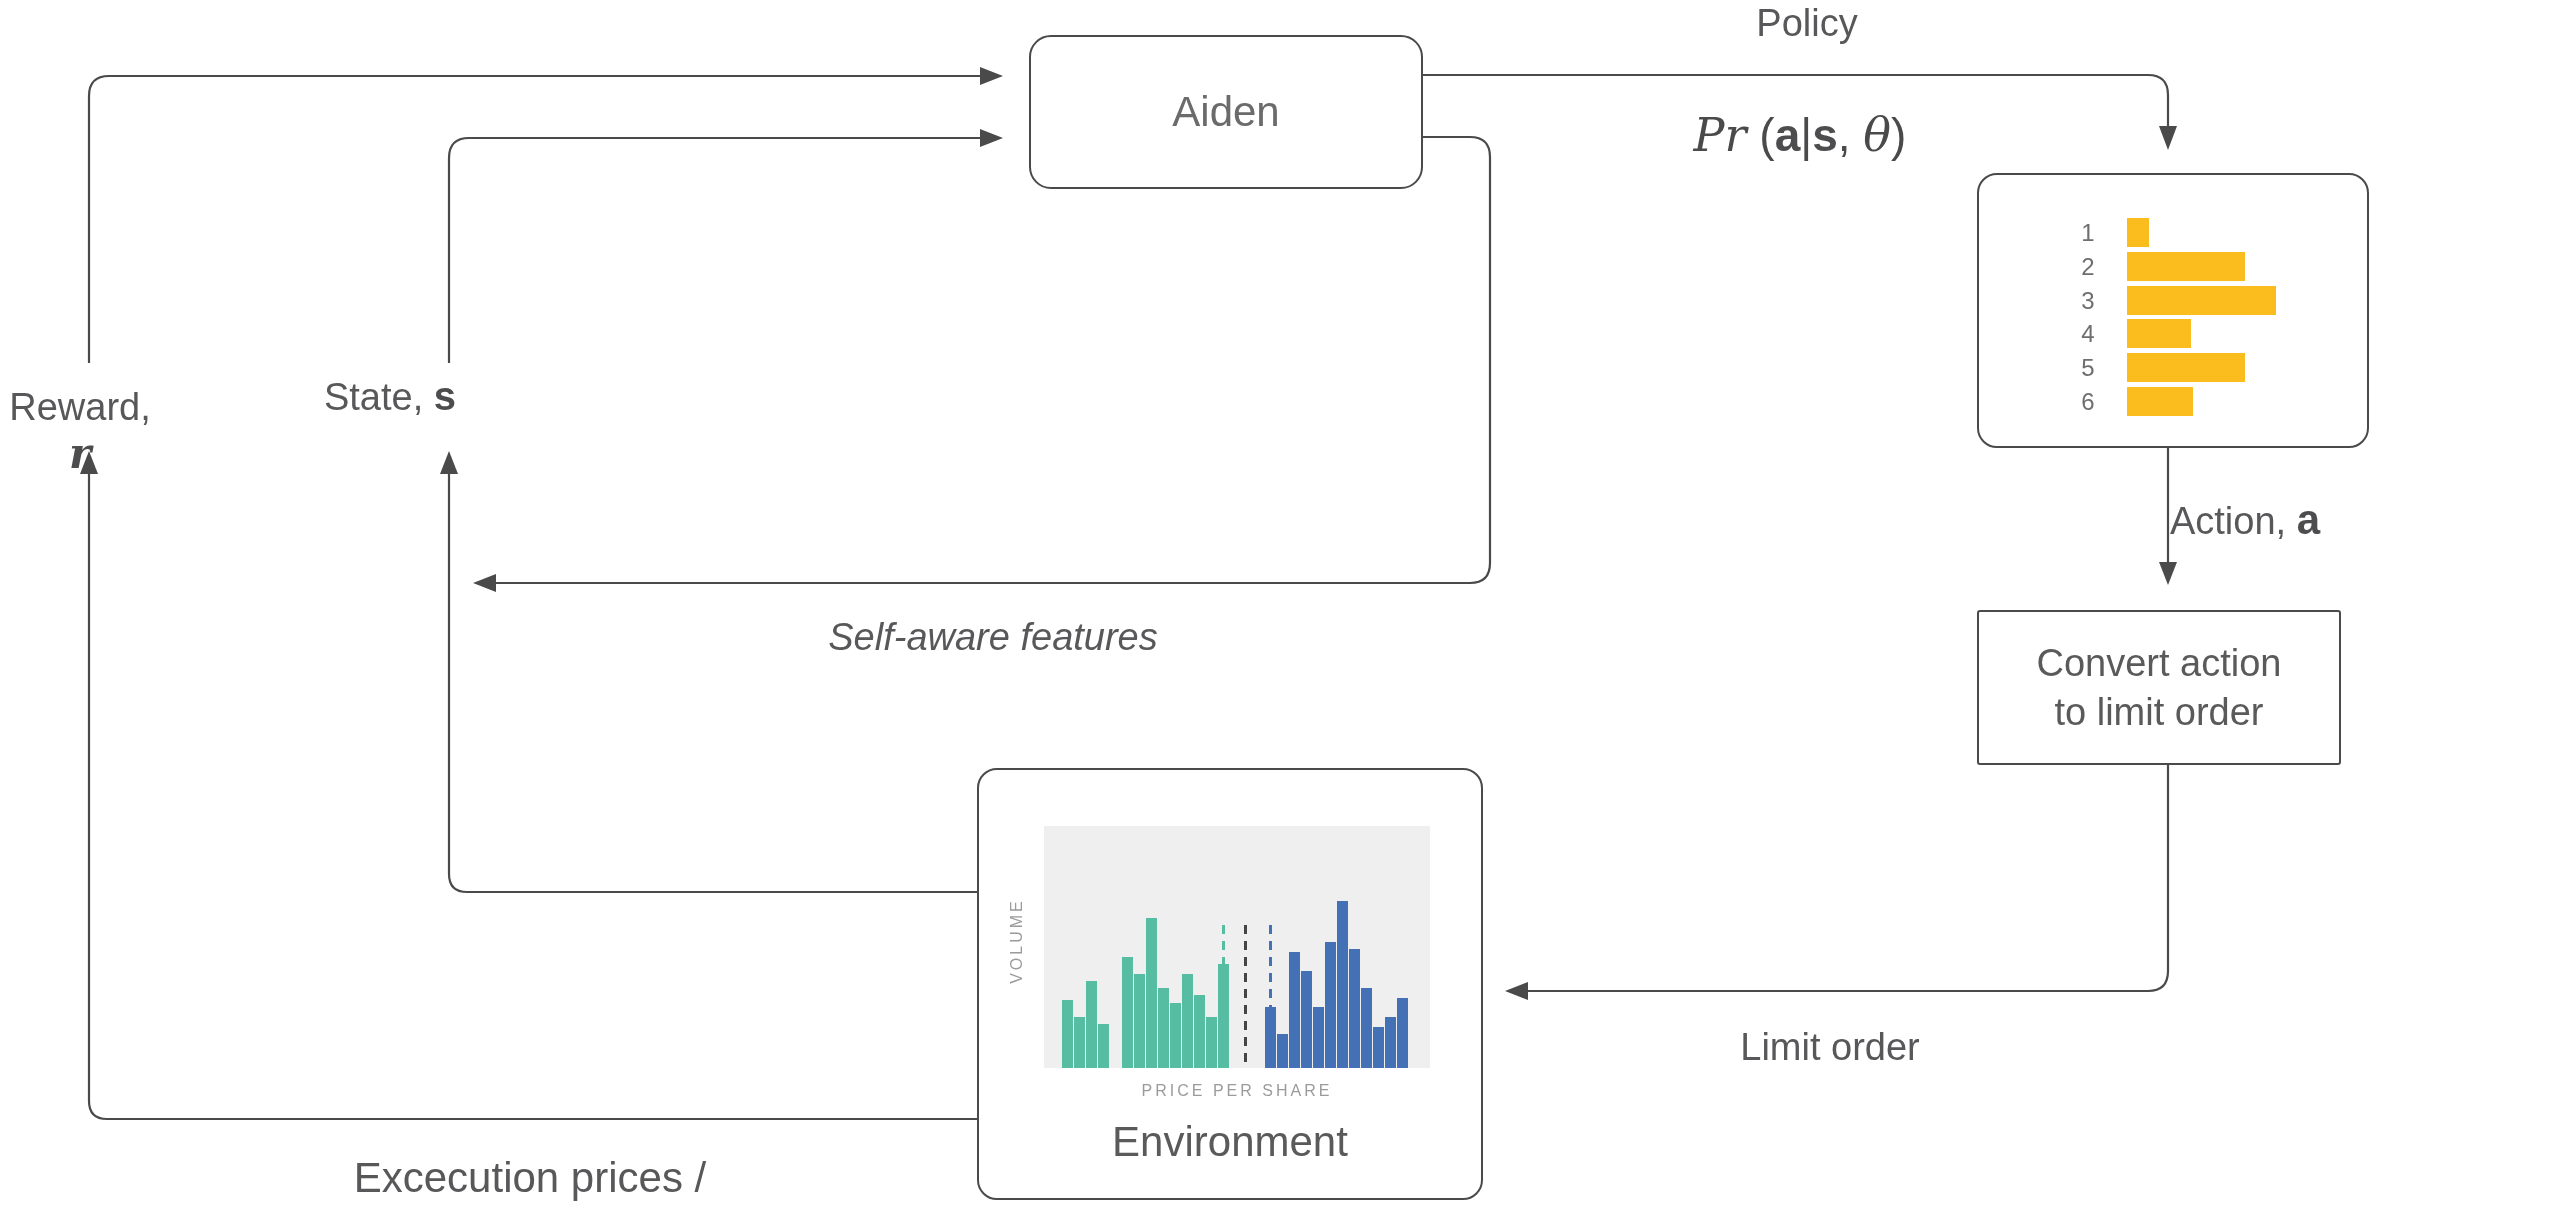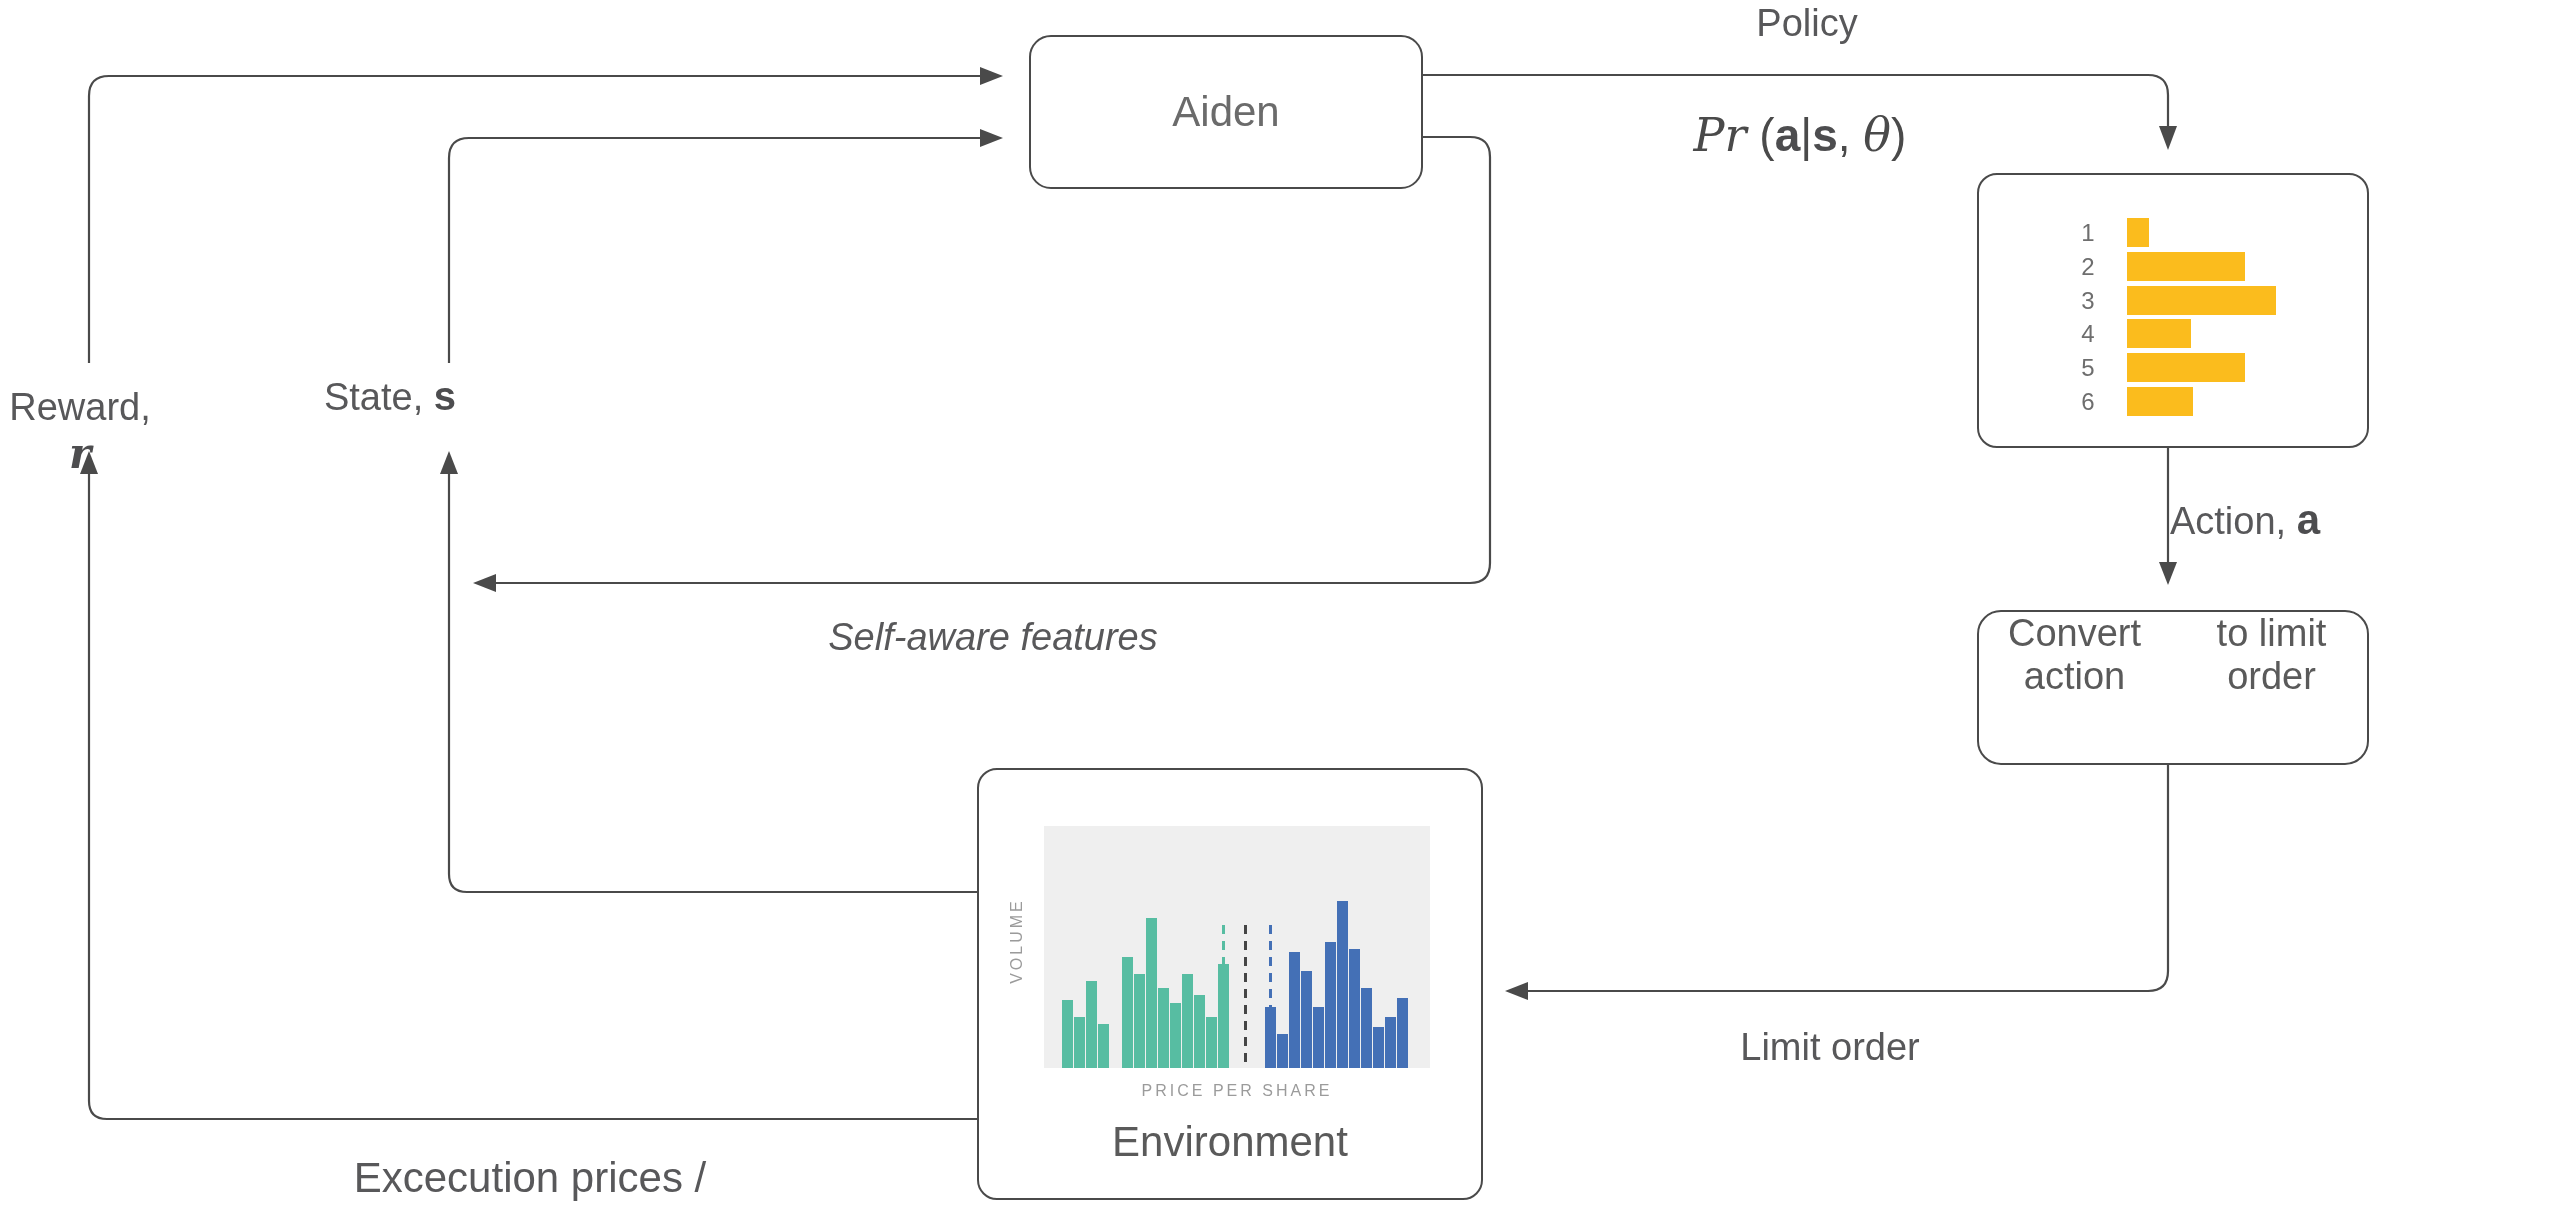--- a/index.html
+++ b/index.html
@@ -101,22 +101,22 @@
           <span class="act-tick" style="left: 89px;">5</span>
           <div class="act-bar" style="left: 148px; width: 118px; background: rgb(251, 188, 29);"></div>
         </div>
         <div class="act-row" style="top: 212px; left: 0px; width: 100%;">
           <span class="act-tick" style="left: 89px;">6</span>
           <div class="act-bar" style="left: 148px; width: 66px; background: rgb(251, 188, 29);"></div>
         </div>
       </div>
   </div>
 
-  <div class="node" style="left:1977px; top:610px; width:392px; height:155px; border-radius:24px;
-              display:flex; flex-direction:row; justify-content:center; gap:6px;">
+  <div class="node" style="left:1977px; top:610px; width:364px; height:155px; border-radius:3px;
+              display:flex; flex-direction:column; justify-content:center; gap:6px;">
     <div class="node-label" style="font-size:38px; color:#5a5a5a;">Convert action</div>
     <div class="node-label" style="font-size:38px; color:#5a5a5a;">to limit order</div>
   </div>
 
   <div class="node" style="left:977px; top:768px; width:506px; height:432px; border-radius:20px;">
     <div class="ob-plot" id="ob-plot" style="left:65px; top:56px; width:386px; height:242px;">
         <div class="ob-bar" style="left: 18px; width: 10.5px; height: 68px; background: rgb(87, 189, 162);"></div>
         <div class="ob-bar" style="left: 30px; width: 10.5px; height: 51px; background: rgb(87, 189, 162);"></div>
         <div class="ob-bar" style="left: 42px; width: 10.5px; height: 87px; background: rgb(87, 189, 162);"></div>
         <div class="ob-bar" style="left: 54px; width: 10.5px; height: 44px; background: rgb(87, 189, 162);"></div>

